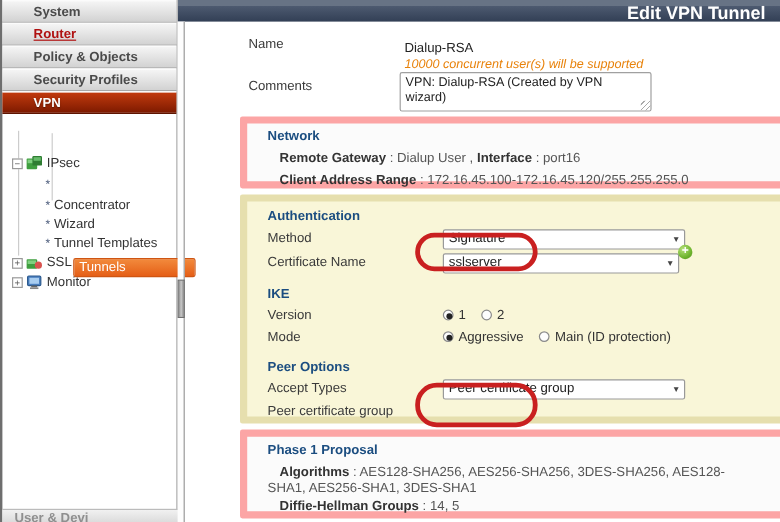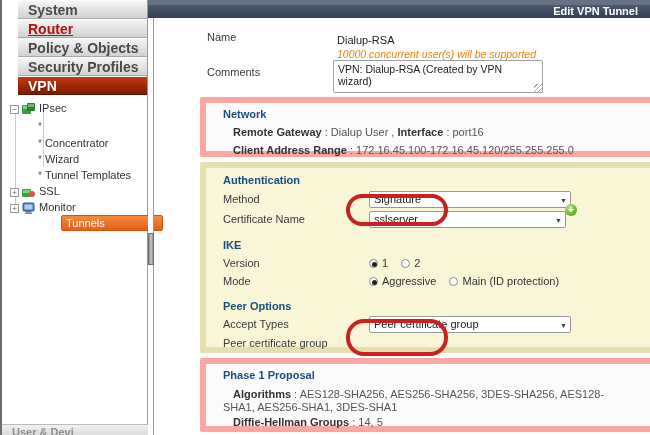--- a/index.html
+++ b/index.html
@@ -5,33 +5,33 @@
   * { margin:0; padding:0; box-sizing:border-box; }
   html,body { background:#fff; }
   #screen {
     position:relative; width:650px; height:435px; overflow:hidden;
     font-family:"Liberation Sans", sans-serif; font-size:11px; color:#333;
     background:#fff;
   }
   
   .hdr-strip { position:absolute; left:148px; top:0; width:502px; height:5px; background:#677385; }
   .hdr-bar { position:absolute; left:148px; top:5px; width:502px; height:13px;
-    background:linear-gradient(#4d5a70,#323f55); color:#fff; font-weight:bold; font-size:11px;
+    background:linear-gradient(#4d5a70,#323f55); color:#fff; font-weight:bold; font-size:15px;
     text-align:right; line-height:13px; padding-right:12px; }
   
   #sidebar { position:absolute; left:0; top:0; width:148px; height:435px; background:#fff;
     border-left:2px solid #6e6e6e; border-right:1px solid #9a9a9a; }
-  .menu-item { height:19px; line-height:19px; padding-left:10px; font-weight:bold; font-size:14px;
+  .menu-item { height:19px; line-height:19px; padding-left:26px; font-weight:bold; font-size:11px;
     color:#4a4a4a; background:linear-gradient(#f5f5f5,#d2d2d2); border-bottom:1px solid #a8a8a8;
-    border-top:1px solid #fbfbfb; cursor:pointer;margin-left:16px; }
+    border-top:1px solid #fbfbfb; cursor:pointer; }
   .menu-item.router { color:#b01111; text-decoration:underline; }
   .menu-item.vpn { color:#fff; background:linear-gradient(#c23a0e,#7d1a00); border-bottom:1px solid #5e1400;
     text-shadow:0 1px 1px rgba(0,0,0,.4); }
   .tree { position:absolute; left:0; top:97px; width:147px; }
-  .tree-row { position:absolute; height:16px; line-height:16px; font-size:11px; color:#333; cursor:pointer; white-space:nowrap; }
+  .tree-row { position:absolute; height:16px; line-height:16px; font-size:11px; color:#333; cursor:pointer; white-space:nowrap;margin-top:28px; }
   .expando { display:inline-block; width:9px; height:9px; border:1px solid #999; background:#fff;
     font-size:8px; line-height:7px; text-align:center; color:#555; vertical-align:middle; margin-right:3px; }
   .tree-ico { display:inline-block; width:13px; height:12px; vertical-align:middle; margin-right:4px; }
   .bullet { color:#4a5a7a; font-size:10px; margin-right:3px; }
   .hl-tunnels { position:absolute; left:59px; top:118px; width:102px; height:16px;
     background:linear-gradient(#f28a3c,#e55f17); border:1px solid #cf5512; border-radius:2px; }
   .hl-tunnels .lbl { color:#fff; padding-left:4px; line-height:14px; display:block; font-size:11px; }
   .vline { position:absolute; left:13px; width:1px; background:#ccc; }
   .vline2 { position:absolute; left:41px; width:1px; background:#ccc; }
   .bottom-partial { position:absolute; left:0; top:424px; width:147px; height:11px;

